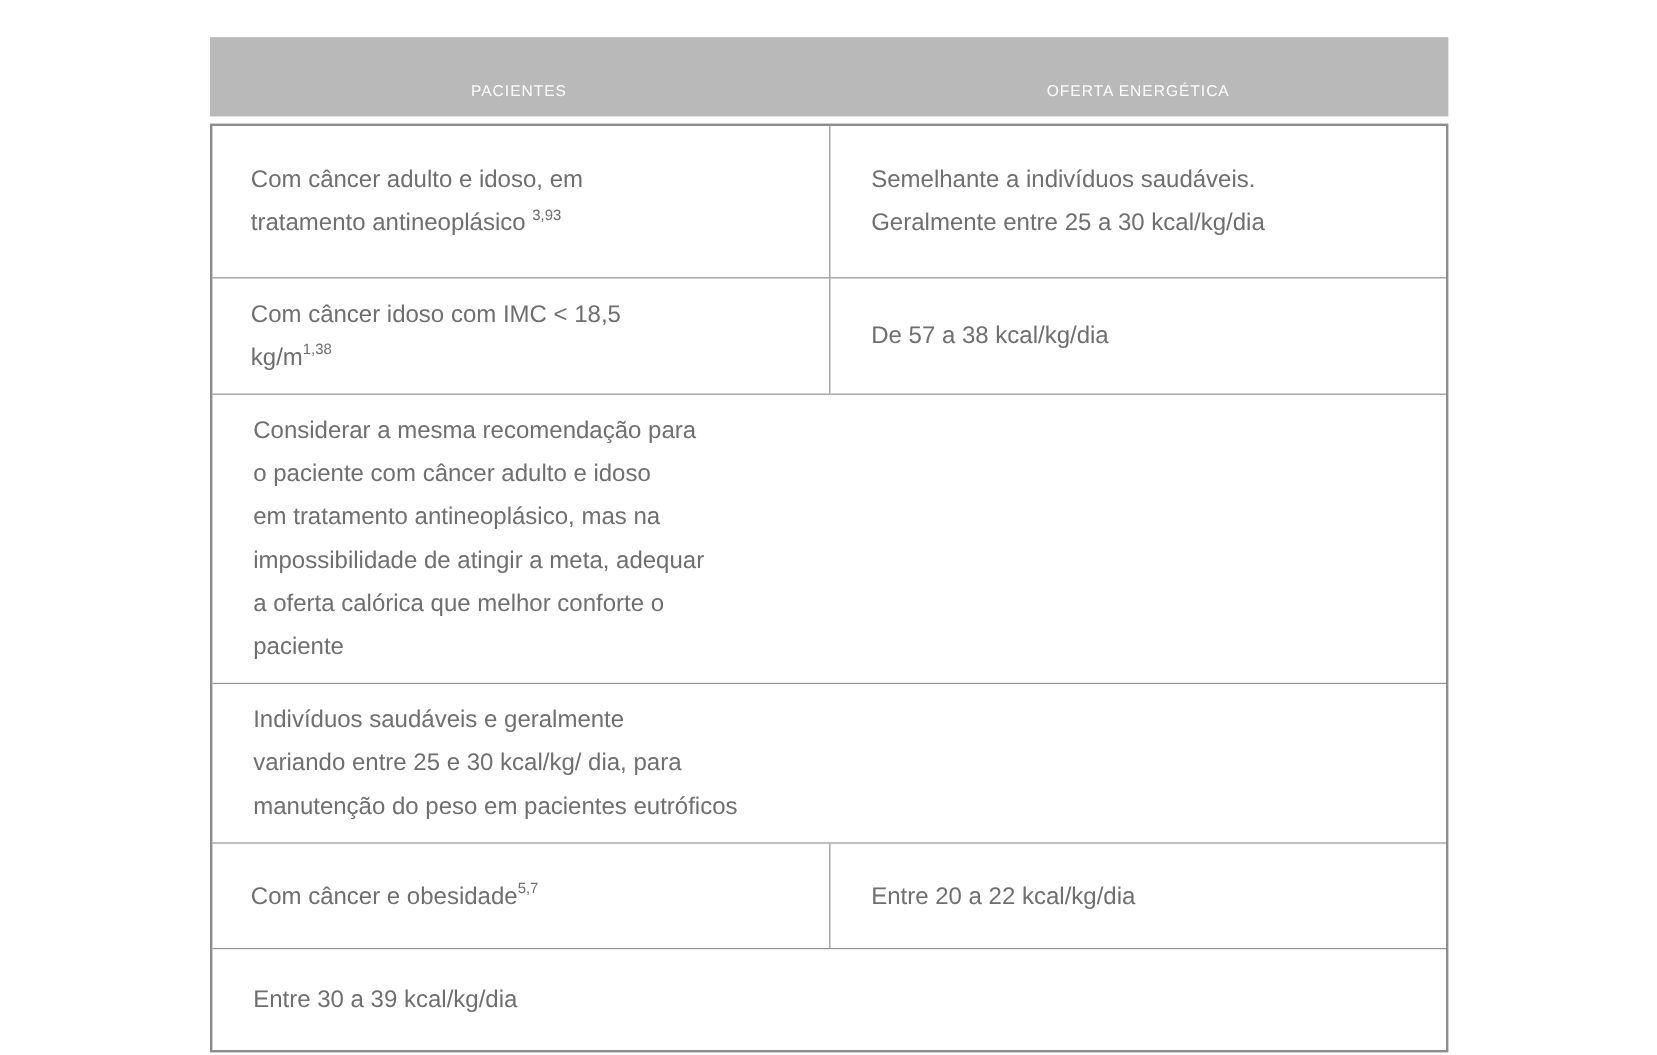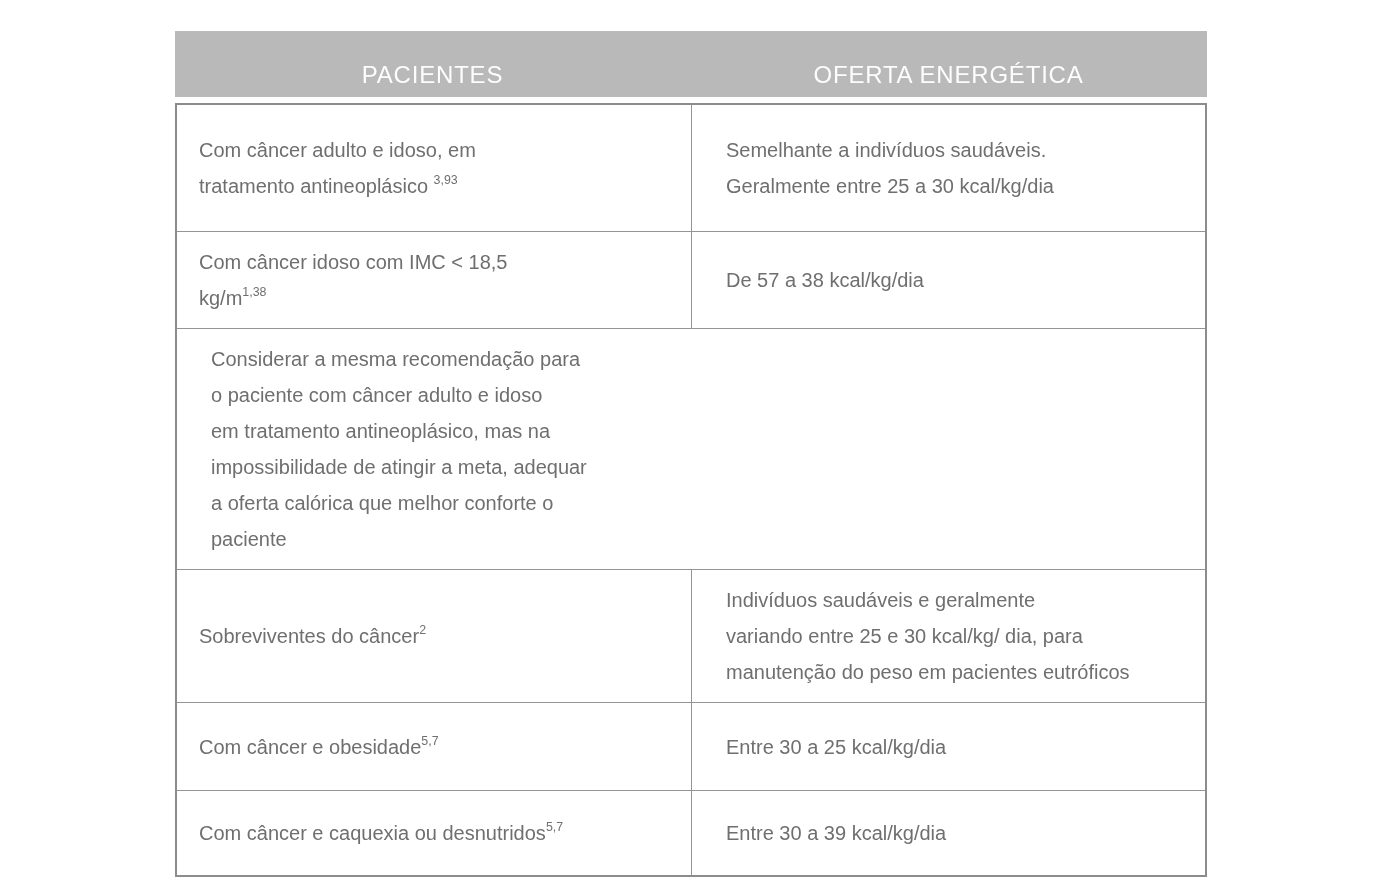--- a/index.html
+++ b/index.html
@@ -23,21 +23,21 @@
     width: 1032px;
     height: 66px;
     background: #b9b9b9;
     display: flex;
   }
   .hcell {
     display: flex;
     align-items: center;
     justify-content: center;
     color: #fdfdfd;
-    font-size: 24px;
+    font-size: 13px;
     letter-spacing: 0.8px;
     box-sizing: border-box;
     margin-top: 22px;
   }
   .hcell.left  { width: 515px; }
   .hcell.right { flex: 1; text-align: center; }
   
   .tbl-body {
     position: absolute;
     left: 175px;
@@ -59,21 +59,21 @@
     display: flex;
     align-items: center;
     box-sizing: border-box;
     color: #6f6f6f;
     font-size: 20px;
     line-height: 36px;
   }
   .cell.patient {
     width: 515px;
     border-right: 1px solid #949494;
-    padding: 12px 24px 12px 22px;
+    padding: 12px 24px 12px 32px;
   }
   .cell.offer {
     flex: 1;
     padding: 12px 20px 12px 34px;
   }
   .txt sup {
     font-size: 0.62em;
     line-height: 0;
     position: relative;
     top: -0.1em;
@@ -110,40 +110,34 @@
       </div>
     </div>
 
     <div class="row">
       <div class="cell offer">
         <div class="txt">Considerar a mesma recomendação para<br>o paciente com câncer adulto e idoso<br>em tratamento antineoplásico, mas na<br>impossibilidade de atingir a meta, adequar<br>a oferta calórica que melhor conforte o<br>paciente</div>
       </div>
     </div>
 
     <div class="row">
-      <div class="cell patient">
-        <div class="txt">Sobreviventes do câncer<sup>2</sup></div>
-      </div>
       <div class="cell offer">
         <div class="txt">Indivíduos saudáveis e geralmente<br>variando entre 25 e 30 kcal/kg/ dia, para<br>manutenção do peso em pacientes eutróficos</div>
       </div>
     </div>
 
     <div class="row">
       <div class="cell patient">
         <div class="txt">Com câncer e obesidade<sup>5,7</sup></div>
       </div>
       <div class="cell offer">
-        <div class="txt">Entre 30 a 25 kcal/kg/dia</div>
+        <div class="txt">Entre 20 a 22 kcal/kg/dia</div>
       </div>
     </div>
 
     <div class="row">
-      <div class="cell patient">
-        <div class="txt">Com câncer e caquexia ou desnutridos<sup>5,7</sup></div>
-      </div>
       <div class="cell offer">
         <div class="txt">Entre 30 a 39 kcal/kg/dia</div>
       </div>
     </div>
 
   </div>
 </div>
 
 </body></html>

